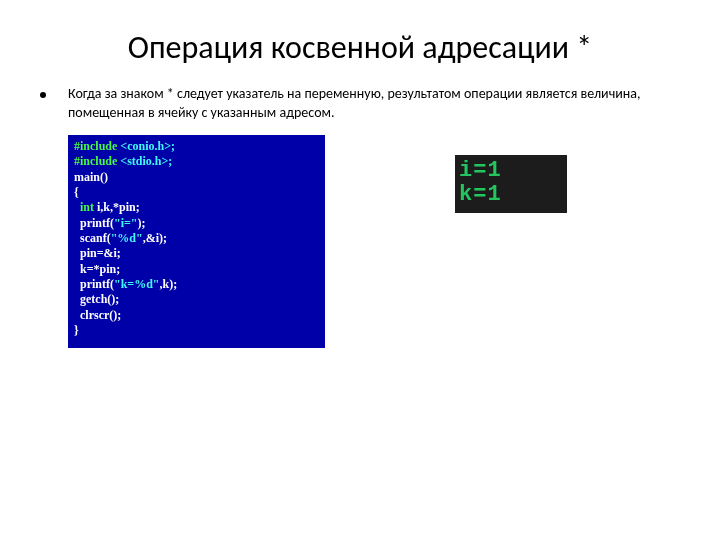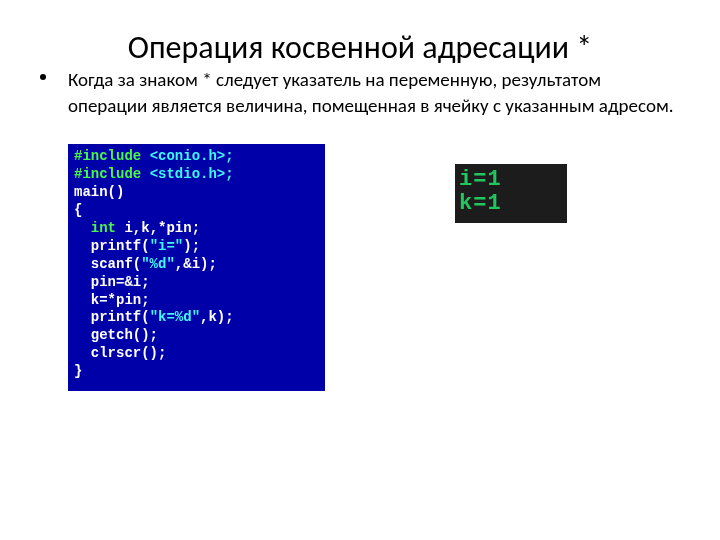--- a/index.html
+++ b/index.html
@@ -15,50 +15,50 @@
   .slide {
     width: 720px;
     height: 540px;
     box-sizing: border-box;
     padding: 20px 40px;
   }
   .title {
     font-size: 32px;
     font-weight: 400;
     text-align: center;
-    margin: 8px 0 0 0;
+    margin: 8px 0 18px 0;
   }
   .bullet-row {
     display: flex;
     align-items: flex-start;
-    font-size: 19px;
+    font-size: 14px;
     line-height: 1.35;
-    margin-bottom: 26px;
+    margin-bottom: 12px;
   }
   .bullet-dot {
     width: 6px;
     height: 6px;
     background: #000;
     border-radius: 50%;
     margin-top: 7px;
     margin-right: 22px;
     flex-shrink: 0;
   }
   .content-row {
     display: flex;
     gap: 130px;
     align-items: flex-start;
     margin-left: 28px;
   }
   .code-box {
     background: #0000a8;
     width: 245px;
     padding: 4px 6px 10px 6px;
-    font-family: Liberation Mono, monospace;
-    font-size: 14px;
+    font-family: Liberation Serif, serif;
+    font-size: 12px;
     font-weight: bold;
     line-height: 1.28;
     white-space: pre;
     color: #ffffff;
   }
   .code-box .green { color: #48f848; }
   .code-box .cyan { color: #40f8f8; }
   .output-box {
     background: #1c1c1c;
     color: #22c55e;

